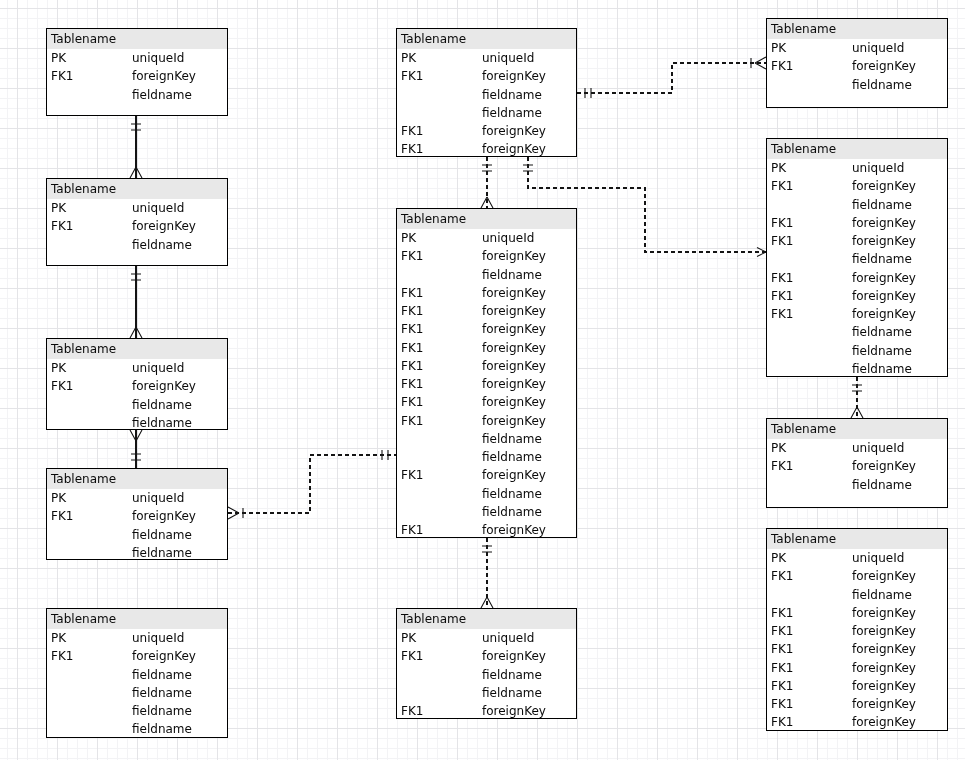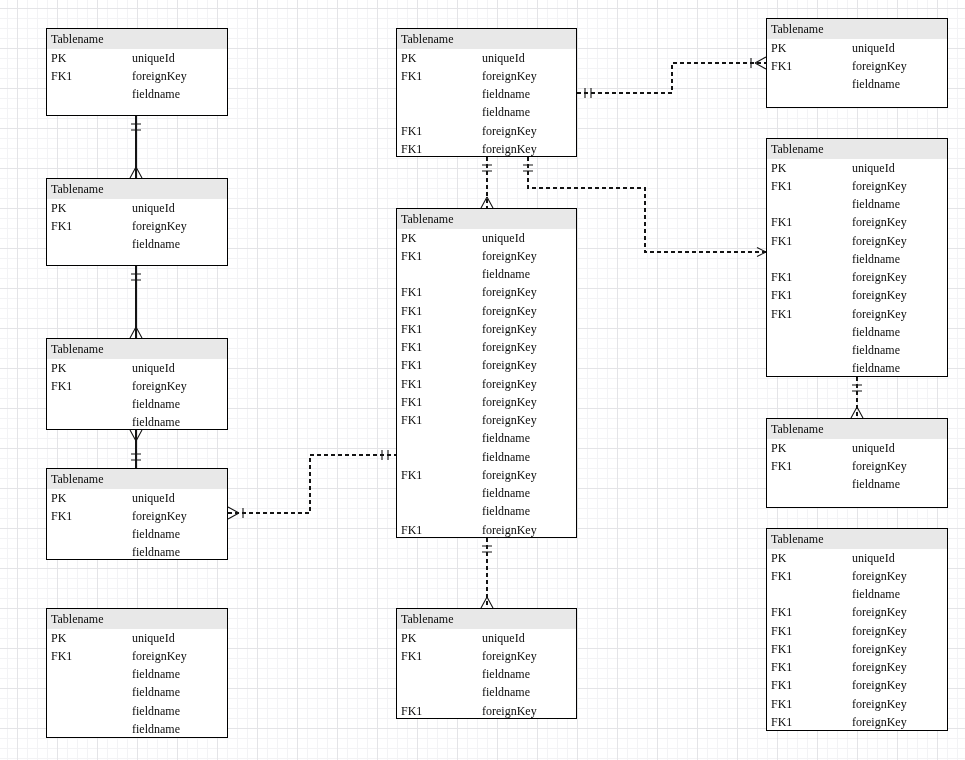--- a/index.html
+++ b/index.html
@@ -16,21 +16,20 @@
   #canvas{
     position:relative;width:965px;height:760px;overflow:hidden;
     background-color:var(--bg);
     background-image:
       linear-gradient(var(--grid-major) 1px, transparent 1px),
       linear-gradient(90deg, var(--grid-major) 1px, transparent 1px),
       linear-gradient(var(--grid-minor) 1px, transparent 1px),
       linear-gradient(90deg, var(--grid-minor) 1px, transparent 1px);
     background-size:40px 40px,40px 40px,10px 10px,10px 10px;
     background-position:17px 8px,17px 8px,7px 8px,7px 8px;
-    font-family:Liberation Serif, serif;
   }
   #edges{position:absolute;left:0;top:0;width:965px;height:760px;z-index:1}
   .edge{fill:none;stroke:var(--line);stroke-width:1.2}
   .edge.dashed{stroke-dasharray:4 3}
   .marker{fill:none;stroke:var(--line);stroke-width:1.1}
   .table{
     position:absolute;z-index:2;background:#fff;
     border:1px solid var(--table-border);
     font-size:12px;color:var(--text);
   }

